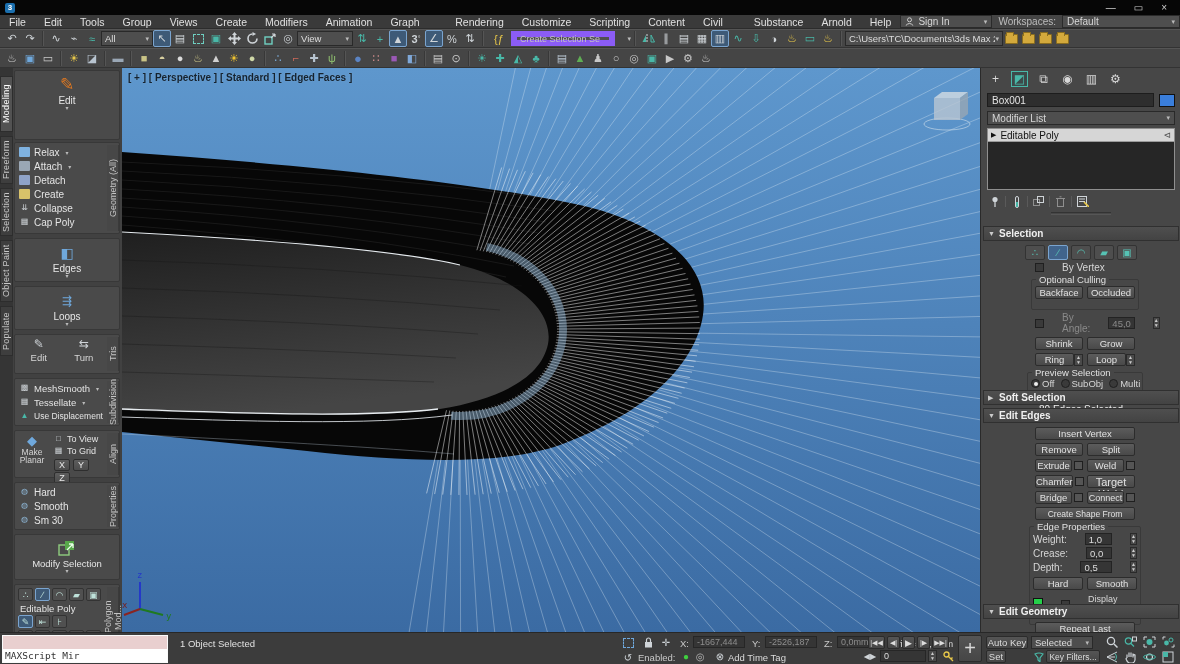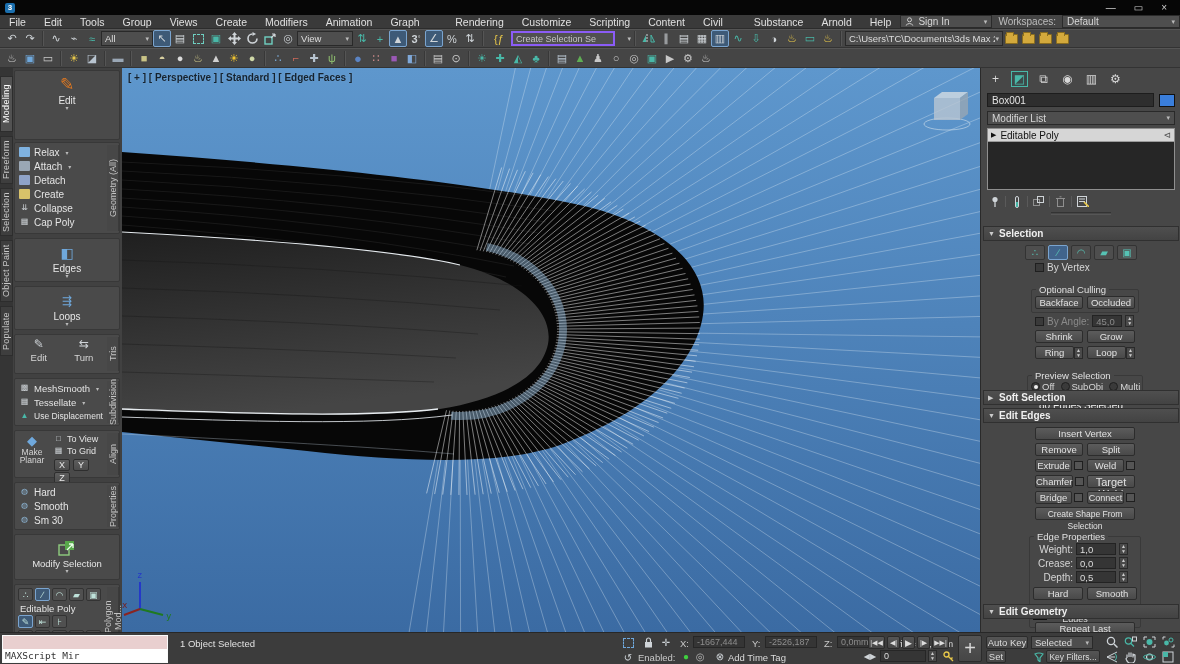--- a/index.html
+++ b/index.html
@@ -28,21 +28,21 @@
       border-top:1px solid #555;border-bottom:1px solid #333;padding:0 3px;}
   .tb1{top:29px;height:19px;}
   .tb2{top:48px;height:20px;}
   .ic{width:18px;height:17px;display:flex;align-items:center;justify-content:center;font-size:11px;
       color:#cfd4d8;border-radius:2px;flex:0 0 auto;}
   .ic.sm{width:16px;}
   .ic.active{background:#3e5a77;border:1px solid #7aa4cf;}
   .sep{width:2px;height:15px;border-left:1px solid #383838;border-right:1px solid #555;margin:0 3px;flex:0 0 auto;}
   .ddl{height:15px;background:#4e4e4e;border:1px solid #292929;display:flex;align-items:center;
        padding:0 3px;font-size:9.5px;color:#ddd;flex:0 0 auto;}
-  .field{height:15px;background:#505050;border:2px solid #8b5cf6;display:flex;align-items:center;
+  .field{height:15px;background:#505050;border:6px solid #8b5cf6;display:flex;align-items:center;
          padding:0 3px;font-size:9px;color:#c4c4c4;flex:0 0 auto;}
   .folder{width:13px;height:10px;background:#d3a93c;border:1px solid #8a6d1f;border-radius:1px;
           position:relative;margin:0 2px;flex:0 0 auto;}
   .folder::before{content:"";position:absolute;left:0;top:-3px;width:6px;height:3px;background:#d3a93c;
           border:1px solid #8a6d1f;border-bottom:none;}
   .teal{color:#49b8a8;}
   .dashedbox{width:11px;height:10px;border:1px dashed #6fd0c2;}
   
   .leftstrip{position:absolute;left:0;top:68px;width:13px;height:564px;background:#353535;}
   .ltab{position:absolute;left:0;width:13px;writing-mode:vertical-rl;transform:rotate(180deg);
@@ -101,27 +101,27 @@
          color:#e2e2e2;font-size:9.5px;height:13px;line-height:12px;text-align:center;}
   .wide{display:block;width:100px;margin-top:3px;}
   .pairrow{display:flex;gap:4px;margin-top:3px;}
   .pair{width:48px;display:flex;align-items:center;}
   .pair .btn3d{flex:1;}
   .optbox{width:9px;height:9px;background:#555;border:1px solid #1f1f1f;margin-left:2px;flex:0 0 auto;}
   .chk{width:9px;height:9px;background:#3a3a3a;border:1px solid #1f1f1f;display:inline-block;flex:0 0 auto;}
   .radio{width:9px;height:9px;border-radius:50%;background:#3a3a3a;border:1px solid #1f1f1f;
          display:inline-block;position:relative;flex:0 0 auto;}
   .radio.on::after{content:"";position:absolute;left:2px;top:2px;width:4px;height:4px;border-radius:50%;background:#eee;}
-  .grp{border:1px solid #393939;border-radius:2px;position:relative;padding:4px 3px 3px;margin-top:16px;}
+  .grp{border:1px solid #393939;border-radius:2px;position:relative;padding:4px 3px 10px;margin-top:6px;}
   .grp .legend{position:absolute;top:-6px;left:4px;background:#474747;padding:0 3px;font-size:9.5px;color:#e0e0e0;}
   .vbox{background:#353535;border:1px solid #232323;height:12px;color:#ddd;font-size:9.5px;
         padding:0 3px;line-height:11px;}
   .spin{display:inline-flex;flex-direction:column;width:9px;height:12px;font-size:5px;color:#ccc;
         line-height:5px;align-items:center;justify-content:center;background:#4a4a4a;border:1px solid #2a2a2a;}
-  .lblrow{display:flex;align-items:center;gap:3px;margin-top:2px;}
+  .lblrow{display:flex;align-items:center;gap:18px;margin-top:2px;}
   .graytxt{color:#8a8a8a;}
   .sobrow{display:flex;gap:3px;justify-content:center;margin-top:3px;}
   .sob{width:20px;height:15px;background:#4e4e4e;border:1px solid #333;border-radius:2px;display:flex;
        align-items:center;justify-content:center;color:#56c2b4;font-size:10px;}
   .sob.active{background:#41648c;border-color:#7aa4cf;}
   
   .statusbar{position:absolute;left:0;top:632px;width:1180px;height:32px;background:#3c3c3c;
              border-top:1px solid #272727;font-size:10px;}
   .msl{position:absolute;left:2px;top:2px;width:166px;height:28px;background:#e9cfcf;border:1px solid #fafafa;}
   .msl .mstext{position:absolute;left:0;bottom:0;width:100%;height:13px;background:#fff;color:#333;

